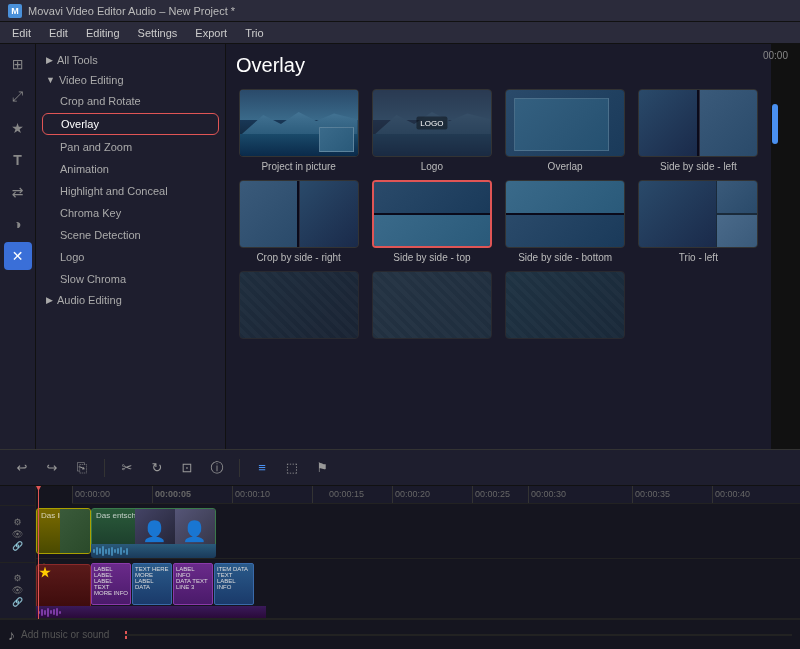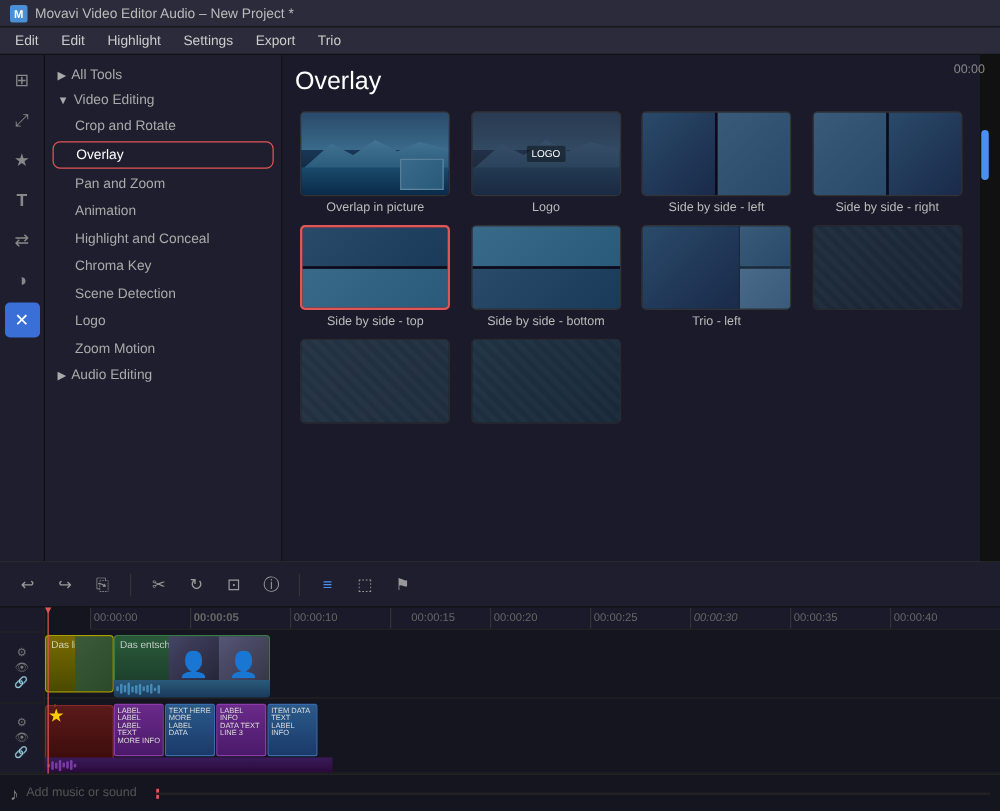--- a/index.html
+++ b/index.html
@@ -267,21 +267,21 @@
         45deg,
         #1a2a3a,
         #1a2a3a 4px,
         #2a3a4a 4px,
         #2a3a4a 8px
       );
     }
 
     
     #right-scrollbar {
-      width: 16px;
+      width: 29px;
       background: #111;
       position: relative;
     }
     #right-scrollbar-thumb {
       width: 6px;
       height: 40px;
       background: #4a90f0;
       border-radius: 3px;
       position: absolute;
       top: 60px;
@@ -459,21 +459,21 @@
 <body>
 
 <div id="title-bar">
   <div id="title-icon">M</div>
   <span>Movavi Video Editor Audio – New Project *</span>
 </div>
 
 <div id="menu-bar">
   <span class="menu-item">Edit</span>
   <span class="menu-item">Edit</span>
-  <span class="menu-item">Highlight</span>
+  <span class="menu-item">Editing</span>
   <span class="menu-item">Settings</span>
   <span class="menu-item">Export</span>
   <span class="menu-item">Trio</span>
 </div>
 
 <div id="main-layout">
 
   <div id="icon-sidebar">
     <div class="side-icon">⊞</div>
     <div class="side-icon">⤢</div>
@@ -494,73 +494,80 @@
       <span>Video Editing</span>
     </div>
     <div class="nav-item">Crop and Rotate</div>
     <div class="nav-item active">Overlay</div>
     <div class="nav-item">Pan and Zoom</div>
     <div class="nav-item">Animation</div>
     <div class="nav-item">Highlight and Conceal</div>
     <div class="nav-item">Chroma Key</div>
     <div class="nav-item">Scene Detection</div>
     <div class="nav-item">Logo</div>
-    <div class="nav-item">Zoom Motion</div>
+    <div class="nav-item">Slow Chroma</div>
     <div class="nav-section-header">
       <span class="arrow">▶</span>
       <span>Audio Editing</span>
     </div>
   </div>
 
   <div id="content-area">
     <div id="content-title">Overlay</div>
 
     <div id="overlay-grid">
 
       <div class="overlay-item">
         <div class="overlay-thumb">
           <div class="thumb-landscape">
             <div class="thumb-sky"></div>
             <div class="thumb-mountain"></div>
             <div class="thumb-water"></div>
           </div>
           <div class="pip-small"></div>
         </div>
-        <div class="overlay-label">Overlap in picture</div>
+        <div class="overlay-label">Project in picture</div>
       </div>
 
       <div class="overlay-item">
         <div class="overlay-thumb logo-layout">
           <div class="thumb-landscape" style="opacity:0.5;">
             <div class="thumb-sky"></div>
             <div class="thumb-mountain"></div>
             <div class="thumb-water"></div>
           </div>
           <div class="logo-text">LOGO</div>
         </div>
         <div class="overlay-label">Logo</div>
       </div>
 
+      <div class="overlay-item">
+        <div class="overlay-thumb overlap-layout">
+          <div class="overlap-main"></div>
+          <div class="overlap-second"></div>
+        </div>
+        <div class="overlay-label">Overlap</div>
+      </div>
 
       <div class="overlay-item">
         <div class="overlay-thumb" style="position:relative;">
           <div class="sidebyside-left"></div>
           <div class="sidebyside-right"></div>
           <div class="divider-v"></div>
         </div>
         <div class="overlay-label">Side by side - left</div>
       </div>
 
       <div class="overlay-item">
         <div class="overlay-thumb" style="position:relative;">
           <div class="sidebyside-left" style="background: linear-gradient(135deg, #3a5a7a, #2a4a6a);"></div>
           <div class="sidebyside-right" style="background: linear-gradient(135deg, #2a4a6a, #1a2a4a);"></div>
           <div class="divider-v"></div>
         </div>
-        <div class="overlay-label">Side by side - right</div>
+        <div class="overlay-label">Crop by side - right</div>
       </div>
 
       <div class="overlay-item">
         <div class="overlay-thumb highlighted" style="position:relative;">
           <div class="sidebyside-top"></div>
           <div class="sidebyside-bottom-half"></div>
           <div class="divider-h"></div>
         </div>
         <div class="overlay-label">Side by side - top</div>
       </div>
@@ -648,21 +655,21 @@
 
     <div id="tracks-area" style="position:relative;">
 
       <div id="timeline-ruler">
         <div class="ruler-mark" style="left:0px;">00:00:00</div>
         <div class="ruler-mark" style="left:80px;font-weight:bold;">00:00:05</div>
         <div class="ruler-mark" style="left:160px;">00:00:10</div>
         <div class="ruler-mark" style="left:240px;padding-left:16px;">00:00:15</div>
         <div class="ruler-mark" style="left:320px;">00:00:20</div>
         <div class="ruler-mark" style="left:400px;">00:00:25</div>
-        <div class="ruler-mark" style="left:480px;font-style:italic;">00:00:30</div>
+        <div class="ruler-mark" style="left:456px;">00:00:30</div>
         <div class="ruler-mark" style="left:560px;">00:00:35</div>
         <div class="ruler-mark" style="left:640px;text-align:right;">00:00:40</div>
       </div>
 
       <div id="timeline-playhead" style="left:2px;"></div>
 
       <div class="track-row">
 
         <div class="clip clip-video" style="left:0px; width:55px; height:46px; background:linear-gradient(180deg,#7a6a00,#4a4a00); border-color:#aaa000;">
           <div class="clip-label">Das liebts...</div>

